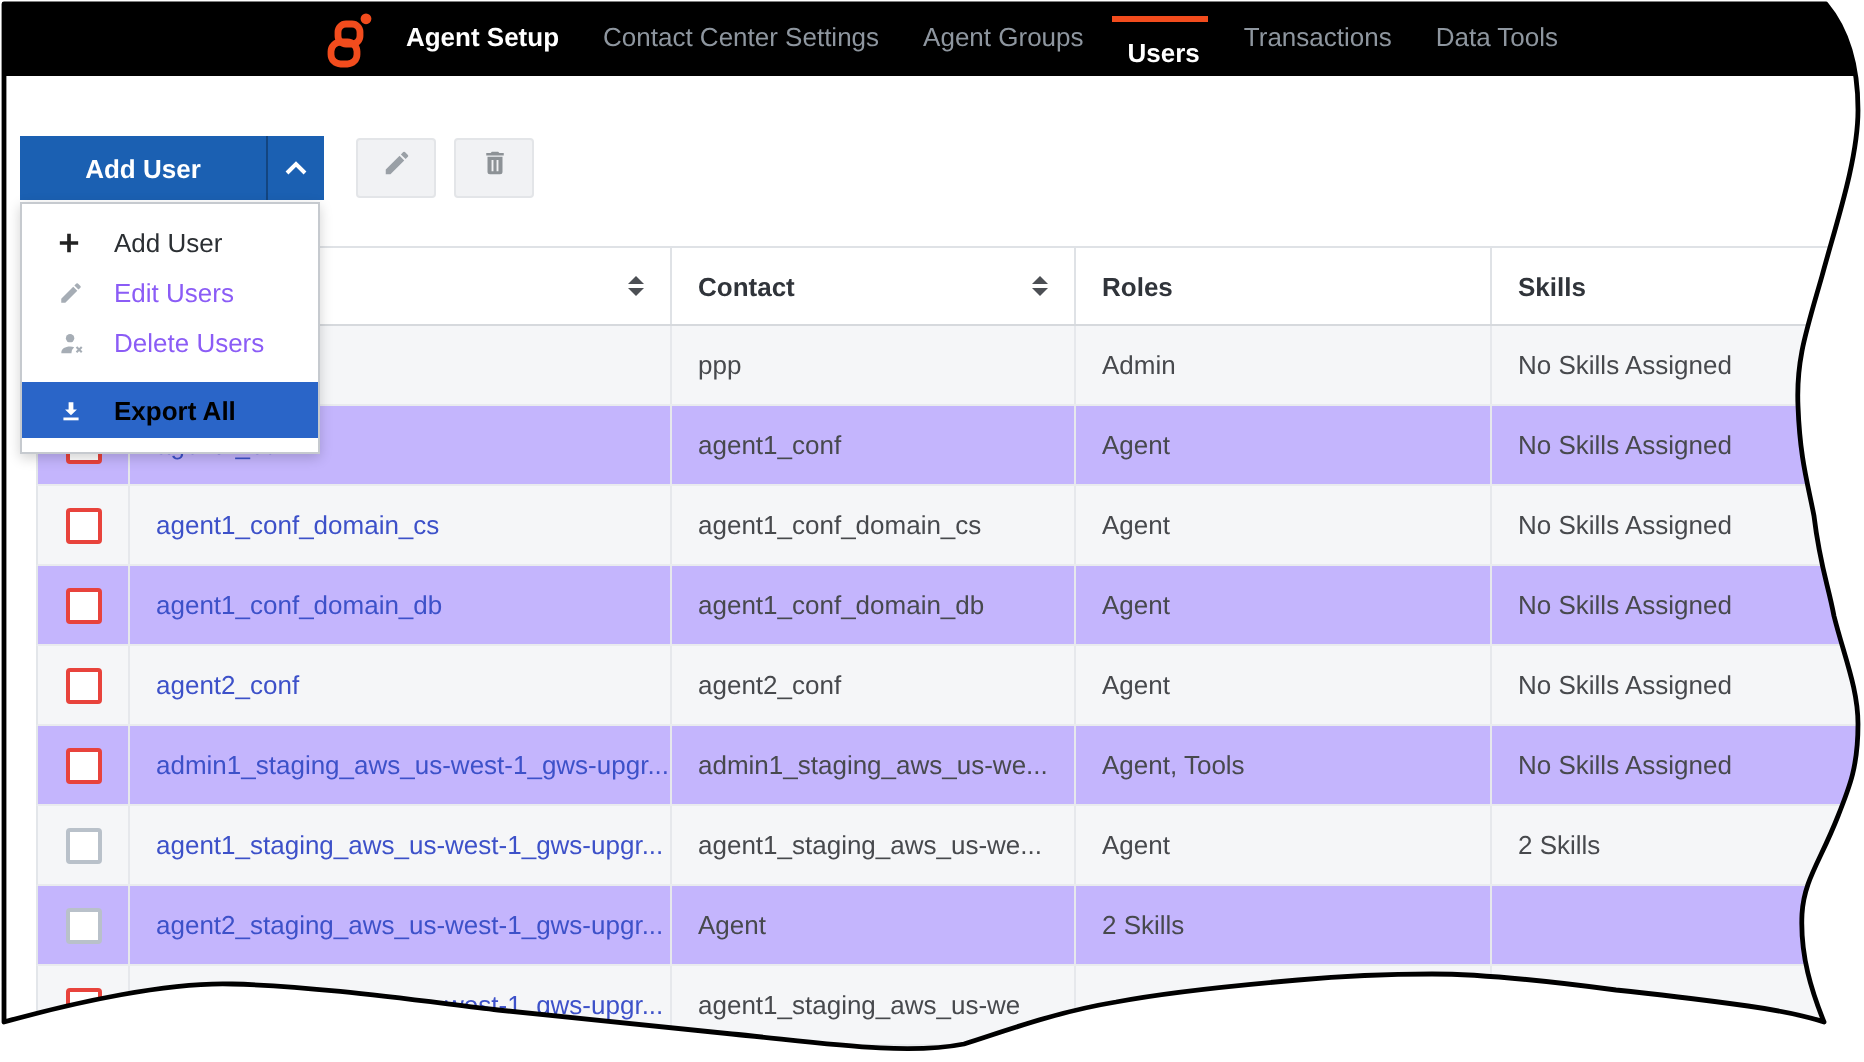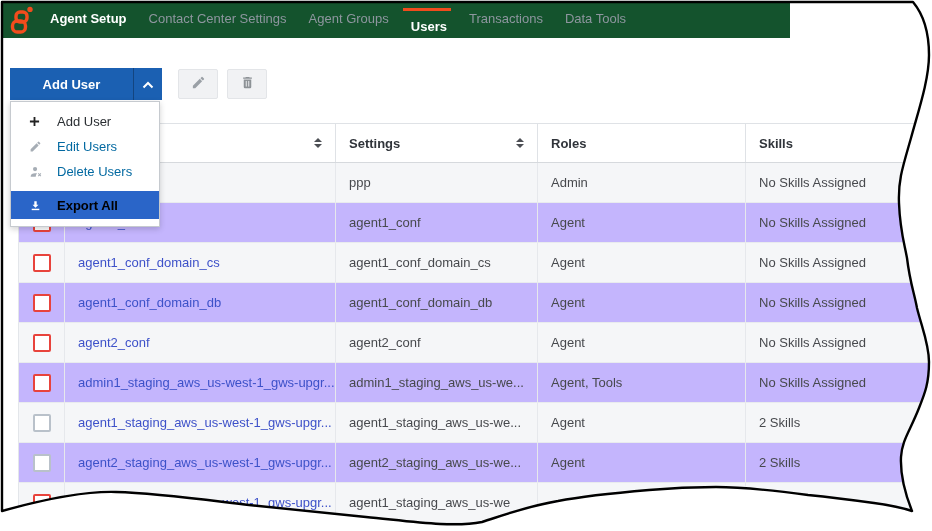--- a/index.html
+++ b/index.html
@@ -1,21 +1,21 @@
 <!DOCTYPE html>
 <html><head>
 <meta charset="utf-8">
 <style>
   html,body{margin:0;padding:0;background:#fff;}
   .screen{position:relative;width:932px;height:531px;overflow:hidden;background:#fff;
           font-family:"Liberation Sans",sans-serif;-webkit-font-smoothing:antialiased;}
 
   
-  .topnav{position:absolute;left:0;top:0;width:790px;height:38px;background:#14532d;
-          display:flex;align-items:center;padding-left:9px;box-sizing:border-box;z-index:5;}
+  .topnav{position:absolute;left:0;top:0;width:932px;height:38px;background:#000000;
+          display:flex;align-items:center;padding-left:9px;box-sizing:border-box;z-index:5;justify-content:center;}
   .logo{margin-right:16px;display:flex;align-items:center;}
   .navitems{display:flex;gap:22px;align-items:center;height:38px;}
   .navitem{font-size:13px;color:#8e969f;line-height:38px;height:38px;position:relative;cursor:pointer;white-space:nowrap;}
   .navitem.bold{color:#ffffff;font-weight:bold;}
   .navitem.selected{color:#ffffff;font-weight:bold;margin-top:16px;}
   .navitem.selected .tabbar{position:absolute;top:0;left:-8px;right:-4px;height:3px;background:#f24c1d;}
 
   
   .addbtn{position:absolute;left:10px;top:68px;width:152px;height:32px;display:flex;z-index:30;cursor:pointer;}
   .addbtn .main{flex:1;background:#1b60b2;color:#fff;font-size:13px;font-weight:bold;
@@ -25,21 +25,21 @@
   .iconbtn{position:absolute;top:69px;width:40px;height:30px;background:#f1f2f4;border:1px solid #e3e5e8;
            border-radius:2px;display:flex;align-items:center;justify-content:center;box-sizing:border-box;cursor:pointer;z-index:20;}
   .iconbtn.edit{left:178px;}
   .iconbtn.del{left:227px;}
 
   
   .menu{position:absolute;left:10px;top:101px;width:150px;background:#fff;border:1px solid #c6cacf;
         box-shadow:0 2px 6px rgba(0,0,0,.18);box-sizing:border-box;padding:7px 0 7px 0;z-index:40;}
   .mitem{height:25px;display:flex;align-items:center;padding:0 8px 0 18px;font-size:13px;color:#2b2f33;cursor:pointer;}
   .mitem .micon{width:17px;margin-right:11px;display:flex;align-items:center;}
-  .mitem.disabled{color:#0369a1;cursor:default;}
+  .mitem.disabled{color:#8b5cf6;cursor:default;}
   .mitem.highlight{height:28px;margin-top:7px;background:#2a65c8;color:#000000;font-weight:bold;}
 
   
   .table{position:absolute;left:18px;top:123px;width:914px;z-index:1;}
   .thead,.trow{display:grid;grid-template-columns:46px 271px 202px 208px 1fr;}
   .thead{height:40px;border-top:1px solid #dfe2e6;border-bottom:1px solid #d6d9dd;border-left:1px solid #dfe2e6;box-sizing:border-box;}
   .th{display:flex;align-items:center;justify-content:space-between;padding:0 13px;font-size:13px;font-weight:bold;
       color:#30343a;border-right:1px solid #dfe2e6;box-sizing:border-box;overflow:hidden;white-space:nowrap;}
   .trow{height:40px;border-bottom:1px solid #e9ebee;border-left:1px solid #e3e6ea;box-sizing:border-box;background:#c4b5fd;}
   .trow:nth-child(odd){background:#f5f6f8;}
@@ -153,21 +153,21 @@
     <div class="thead">
       <div class="th"></div>
       <div class="th">
         <span></span>
         <span class="sort">
             <i class="up"></i>
             <i class="down"></i>
           </span>
       </div>
       <div class="th">
-        <span>Settings</span>
+        <span>Contact</span>
         <span class="sort">
             <i class="up"></i>
             <i class="down"></i>
           </span>
       </div>
       <div class="th">
           <span>Roles</span>
         </div>
       <div class="th">
           <span>Skills</span>
@@ -236,21 +236,20 @@
         <div class="td name">agent1_staging_aws_us-west-1_gws-upgr...</div>
         <div class="td">agent1_staging_aws_us-we...</div>
         <div class="td">Agent</div>
         <div class="td">2 Skills</div>
       </div>
       <div class="trow">
         <div class="td cbcell">
             <span class="cb gray"></span>
           </div>
         <div class="td name">agent2_staging_aws_us-west-1_gws-upgr...</div>
-        <div class="td">agent2_staging_aws_us-we...</div>
         <div class="td">Agent</div>
         <div class="td">2 Skills</div>
       </div>
       <div class="trow">
         <div class="td cbcell">
             <span class="cb red"></span>
           </div>
         <div class="td name">agent1_staging_aws_us-west-1_gws-upgr...</div>
         <div class="td">agent1_staging_aws_us-we</div>
         <div class="td"></div>

